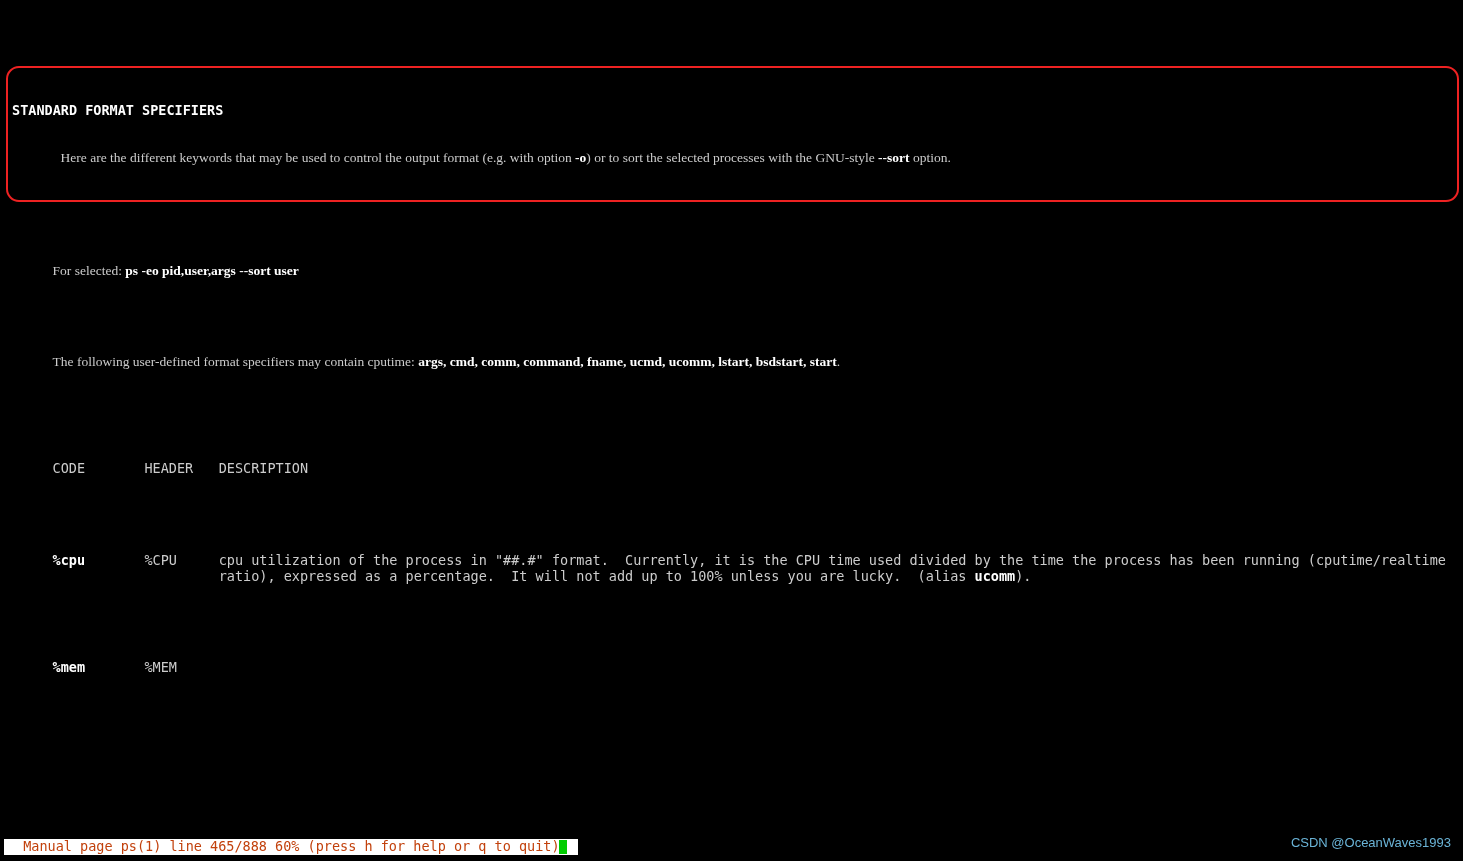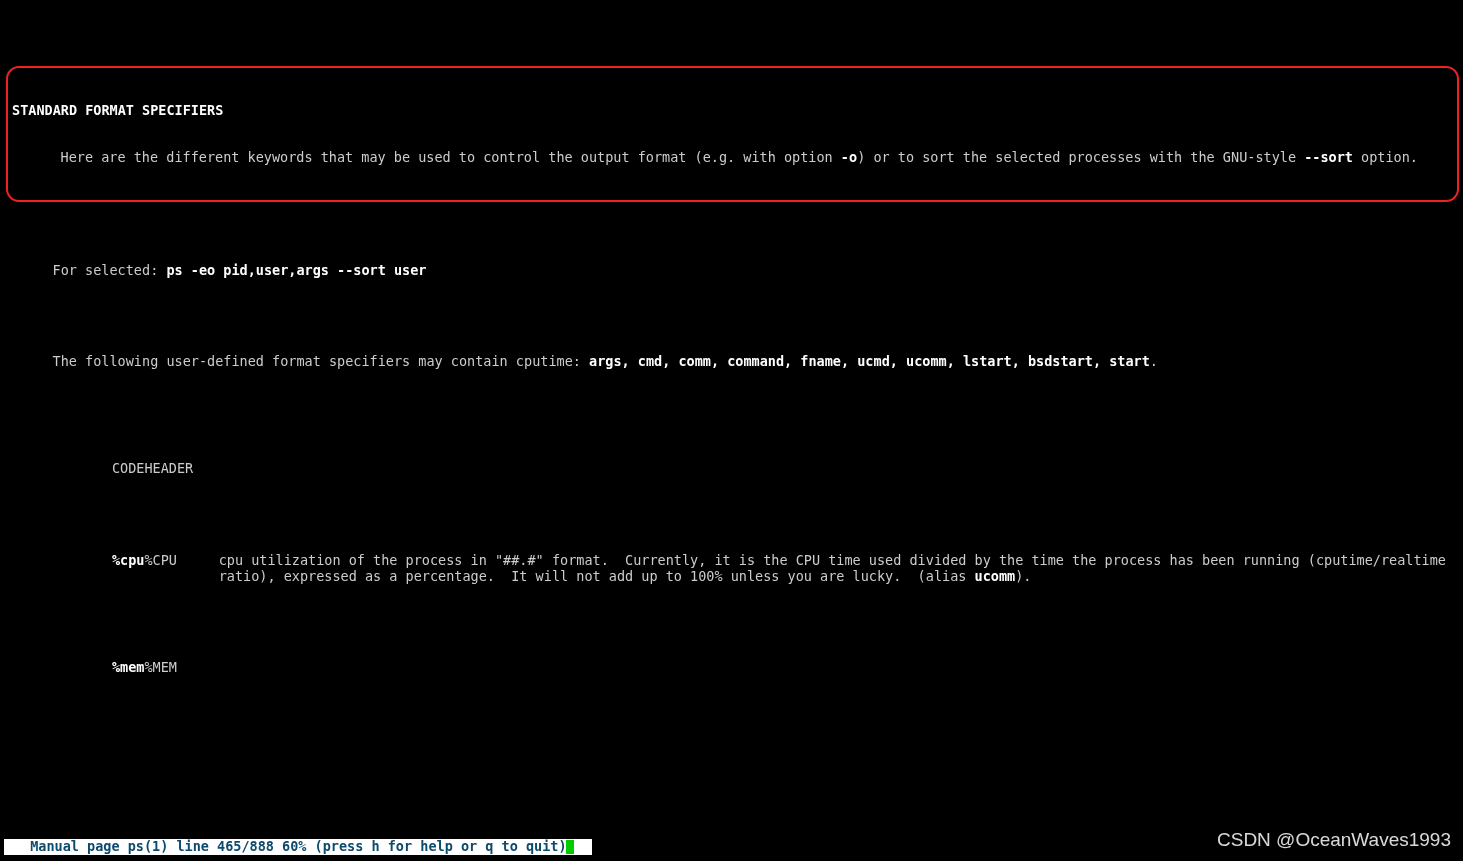--- a/index.html
+++ b/index.html
@@ -18,47 +18,47 @@
   .bold { font-weight: bold; color: #fff; }
   .hlbox {
     border: 2px solid #e22;
     margin: 2px 4px 0 2px;
     padding: 4px 4px 4px 4px;
   }
   .content {
     white-space: pre;
     padding: 2px 0 0 4px;
   }
-  .indent1 { padding-left: 3.6em; }
+  .indent1 { padding-left: 3.6em; font-family: Liberation Serif, serif; }
   .row { display: flex; }
-  .col-code  { width: 6.8em;  flex: 0 0 auto; white-space: pre; padding-left: 3.6em; text-align: right;}
+  .col-code  { width: 6.8em;  flex: 0 0 auto; white-space: pre; padding-left: 3.6em;}
   .col-head  { width: 5.5em;  flex: 0 0 auto; white-space: pre;}
   .col-desc  { flex: 1 1 auto; white-space: pre-wrap; padding-right: 8px;}
   .statusbar {
     position: absolute;
     left: 4px;
     bottom: 6px;
     background: #fff;
-    color: #0c4a6e;
+    color: #c2410c;
     white-space: pre;
-    font-weight: bold;
-    padding: 0 18px;
+    font-weight: normal;
+    padding: 0 11px;
   }
   .cursor {
     display:inline-block; width:0.62em; height:1.1em;
     background:#0c0; vertical-align: text-bottom;
     margin-left:-1px;
   }
   .watermark {
     position: absolute;
     right: 12px;
     bottom: 10px;
-    color: #ffffff;
+    color: #7dd3fc;
     font-family: Arial, sans-serif;
-    font-size: 19px;
+    font-size: 13px;
     opacity: .85;
   }
   .para { margin: 14px 0 0 0; }
   .section-top { margin-top: 2px; border-radius: 13px;}
 </style>
 </head>
 <body>
 
 <div class="content">
 
@@ -71,20 +71,21 @@
   <div class="para indent1"><span>For selected: </span><span class="bold">ps -eo pid,user,args --sort user</span></div>
 
 
   <div class="para indent1"><span>The following user-defined format specifiers may contain cputime: </span><span class="bold">args, cmd, comm, command, fname, ucmd, ucomm, lstart, bsdstart, start</span><span>.</span></div>
 
 
   
   <div class="para row">
     <div class="col-code">CODE</div>
     <div class="col-head">HEADER</div>
+    <div class="col-desc">DESCRIPTION</div>
   </div>
 
   
   <div class="para row">
     <div class="col-code bold">%cpu</div>
     <div class="col-head">%CPU</div>
     <div class="col-desc"><span>cpu utilization of the process in "##.#" format.  Currently, it is the CPU time used divided by the time the process has been running (cputime/realtime ratio), expressed as a percentage.  It will not add up to 100% unless you are lucky.  (alias </span><span class="bold">ucomm</span><span>).</span></div>
   </div>
 
   

